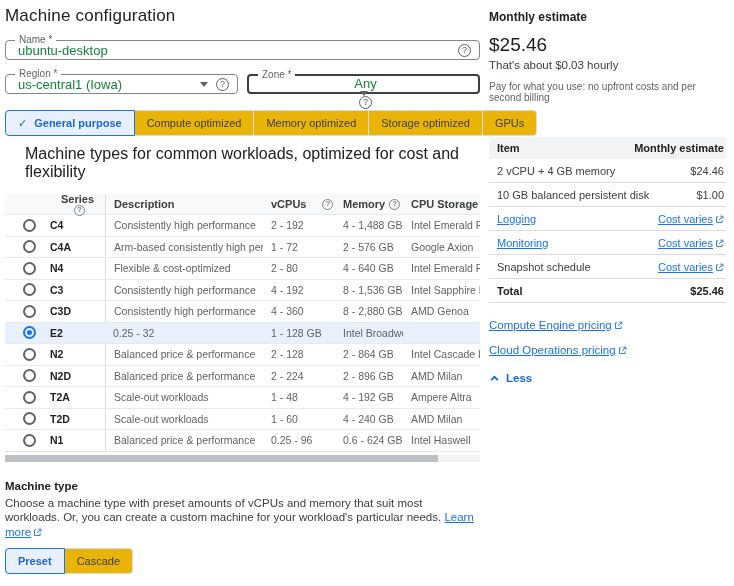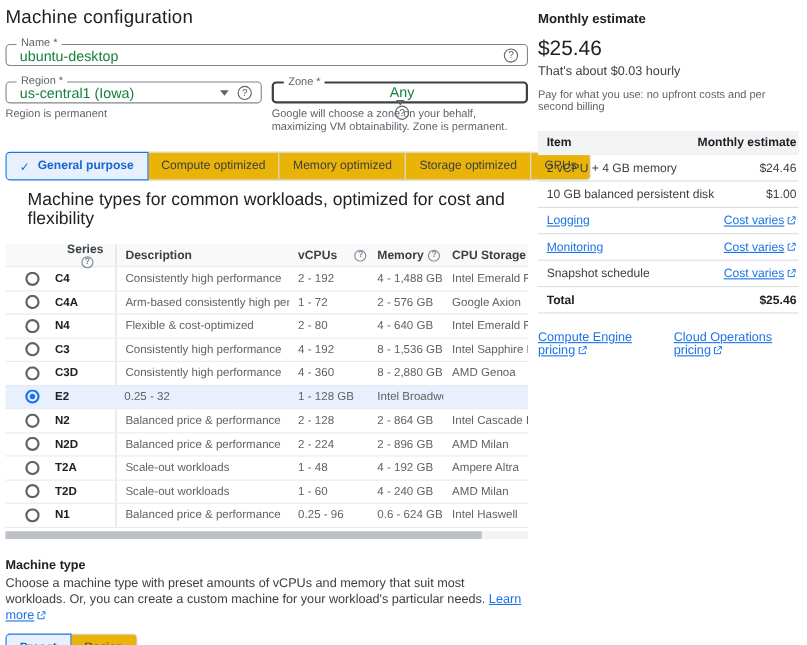--- a/index.html
+++ b/index.html
@@ -64,28 +64,28 @@
   .sec-head { margin-top:18px; font-size:11.5px; font-weight:700; color:#202124; }
   .sec-desc { margin-top:4px; font-size:11.5px; color:#3c4043; line-height:14.5px; width:472px; }
   a, .link { color:#1a73e8; text-decoration:underline; cursor:pointer; font-size:inherit; }
   .extlink { display:inline-block; margin-left:2px; vertical-align:-1px; }
 
   
   .est-title { font-size:12px; font-weight:700; color:#202124; }
   .est-amount { margin-top:10px; font-size:19px; color:#202124; }
   .est-hourly { margin-top:3px; font-size:11.5px; color:#3c4043; }
   .est-note { margin-top:10px; font-size:10px; color:#5f6368; padding-bottom:10px; }
-  .est-table { margin-top:6px; }
+  .est-table { margin-top:24px; }
   .erow { display:flex; justify-content:space-between; align-items:center;
     height:24px; border-bottom:1px solid #dadce0; font-size:11px; color:#3c4043; padding:0 2px 0 8px; }
   .erow.ehead { background:#f1f3f4; font-weight:700; color:#202124; border-bottom:0; height:22px; }
   .erow .eval { color:#3c4043; }
   .erow.total { font-weight:700; color:#202124; }
   .erow.total .eval { color:#202124; }
-  .est-links { margin-top:16px; display:flex; flex-direction:row; gap:13px; font-size:11.5px; }
+  .est-links { margin-top:16px; display:flex; flex-direction:column; gap:13px; font-size:11.5px; }
   .less { margin-top:16px; display:flex; align-items:center; gap:6px; color:#1967d2;
     font-size:11.5px; font-weight:700; cursor:pointer; }
 </style>
 </head>
 <body>
 
 <div class="main">
   <div class="page-title">Machine configuration</div>
 
   <div class="field name-row">
@@ -102,24 +102,20 @@
       <span class="help-icon">?</span>
     </div>
     <div class="field focused">
       <span class="flabel">Zone *</span>
       <span class="fvalue">Any</span>
       <span class="caret"></span>
       <span class="help-icon">?</span>
     </div>
   </div>
 
-  <div class="helper-row">
-    <div class="helper">Region is permanent</div>
-    <div class="helper">Google will choose a zone on your behalf, maximizing VM obtainability. Zone is permanent.</div>
-  </div>
 
   <div class="seg">
     <div class="tab active">
       <span class="check">✓</span>
       <span>General purpose</span>
     </div>
     <div class="tab">
         <span>Compute optimized</span>
       </div>
     <div class="tab">
@@ -278,21 +274,21 @@
     <span>Choose a machine type with preset amounts of vCPUs and memory that suit most workloads. Or, you can create a custom machine for your workload's particular needs. </span><span class="link">Learn more</span><svg class="extlink" width="9" height="9" viewBox="0 0 12 12">
         <path fill="none" stroke="#1a73e8" stroke-width="1.2" d="M4.5 2.5H2v7.5h7.5V7M7 1.5h3.5V5M10.3 1.7L5.5 6.5"></path>
       </svg>
   </div>
 
   <div class="seg" style="margin-top:9px;">
     <div class="tab active">
         <span>Preset</span>
       </div>
     <div class="tab">
-        <span>Region</span>
+        <span>Cascade</span>
       </div>
   </div>
 
 </div>
 
 <div class="sidebar">
   <div class="est-title">Monthly estimate</div>
   <div class="est-amount">$25.46</div>
   <div class="est-hourly">That's about $0.03 hourly</div>
   <div class="est-note">Pay for what you use: no upfront costs and per second billing</div>
@@ -336,13 +332,19 @@
 
   <div class="est-links">
     <span><span class="link">Compute Engine pricing</span><svg class="extlink" width="9" height="9" viewBox="0 0 12 12">
           <path fill="none" stroke="#1a73e8" stroke-width="1.2" d="M4.5 2.5H2v7.5h7.5V7M7 1.5h3.5V5M10.3 1.7L5.5 6.5"></path>
         </svg></span>
     <span><span class="link">Cloud Operations pricing</span><svg class="extlink" width="9" height="9" viewBox="0 0 12 12">
           <path fill="none" stroke="#1a73e8" stroke-width="1.2" d="M4.5 2.5H2v7.5h7.5V7M7 1.5h3.5V5M10.3 1.7L5.5 6.5"></path>
         </svg></span>
   </div>
 
+  <div class="less">
+    <svg width="11" height="11" viewBox="0 0 10 10">
+        <path fill="none" stroke="#1967d2" stroke-width="1.6" d="M2 6.5l3-3 3 3"></path>
+      </svg>
+    <span>Less</span>
+  </div>
 </div>
 
 </body></html>

